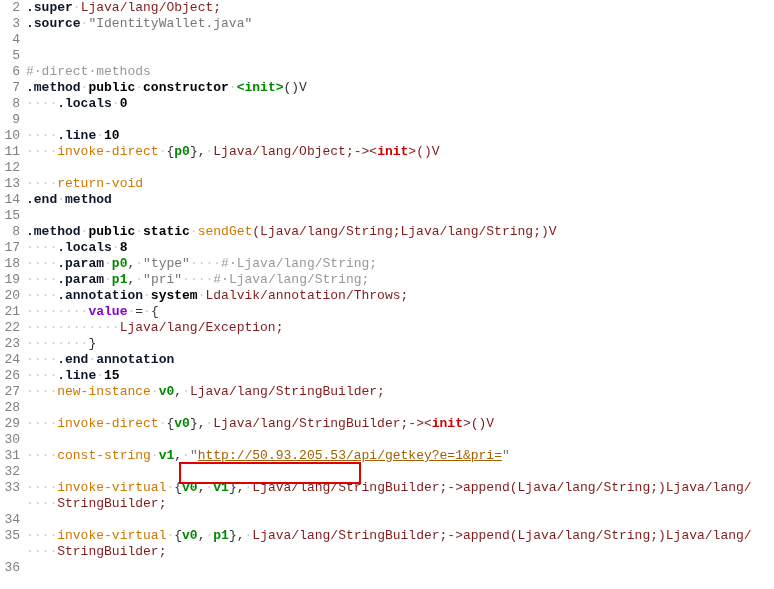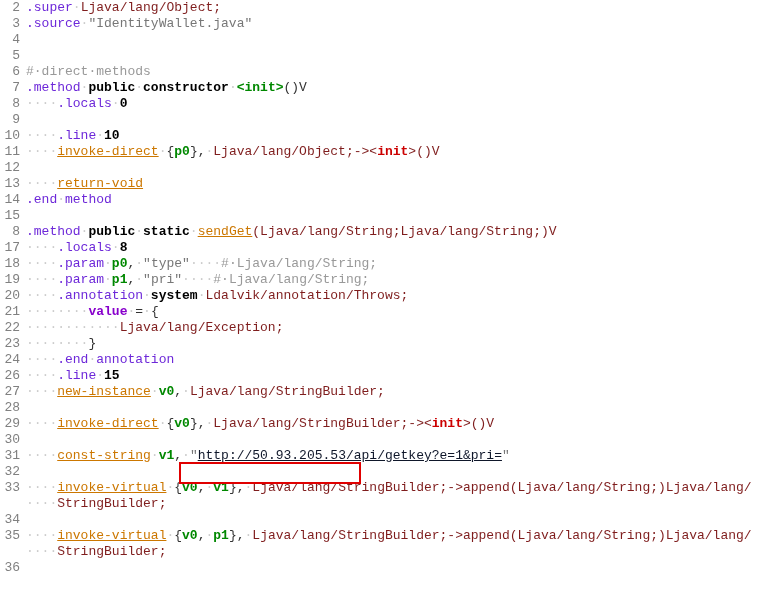--- a/index.html
+++ b/index.html
@@ -32,29 +32,29 @@
   flex-shrink: 0;
   user-select: none;
 }
 .code {
   white-space: pre;
   flex: 1;
 }
 .sel .code {
   background: #737df9;
 }
-.kw { color: #6d28d9; font-weight: normal; }
+.kw { color: #0f172a; font-weight: bold; }
 .mod { color: #000000; font-weight: bold; }
-.func { color: #cc7700; text-decoration: underline; }
+.func { color: #cc7700; }
 .ident { color: #008800; font-weight: bold; }
 .type { color: #7f1d1d; }
 .str { color: #777; }
 .comment { color: #999; margin-top: 24px; }
 .dots { color: #ccc; letter-spacing: 0px; }
-a.url { color: #0f172a; text-decoration: underline; }
+a.url { color: #a16207; text-decoration: underline; }
 .purple { color: #8800cc; font-weight: bold; }
 .init { color: #cc0000; font-weight: bold; }
 
 
 .redbox {
   position: absolute;
   border: 2px solid #e00000;
   pointer-events: none;
 }
 </style>

